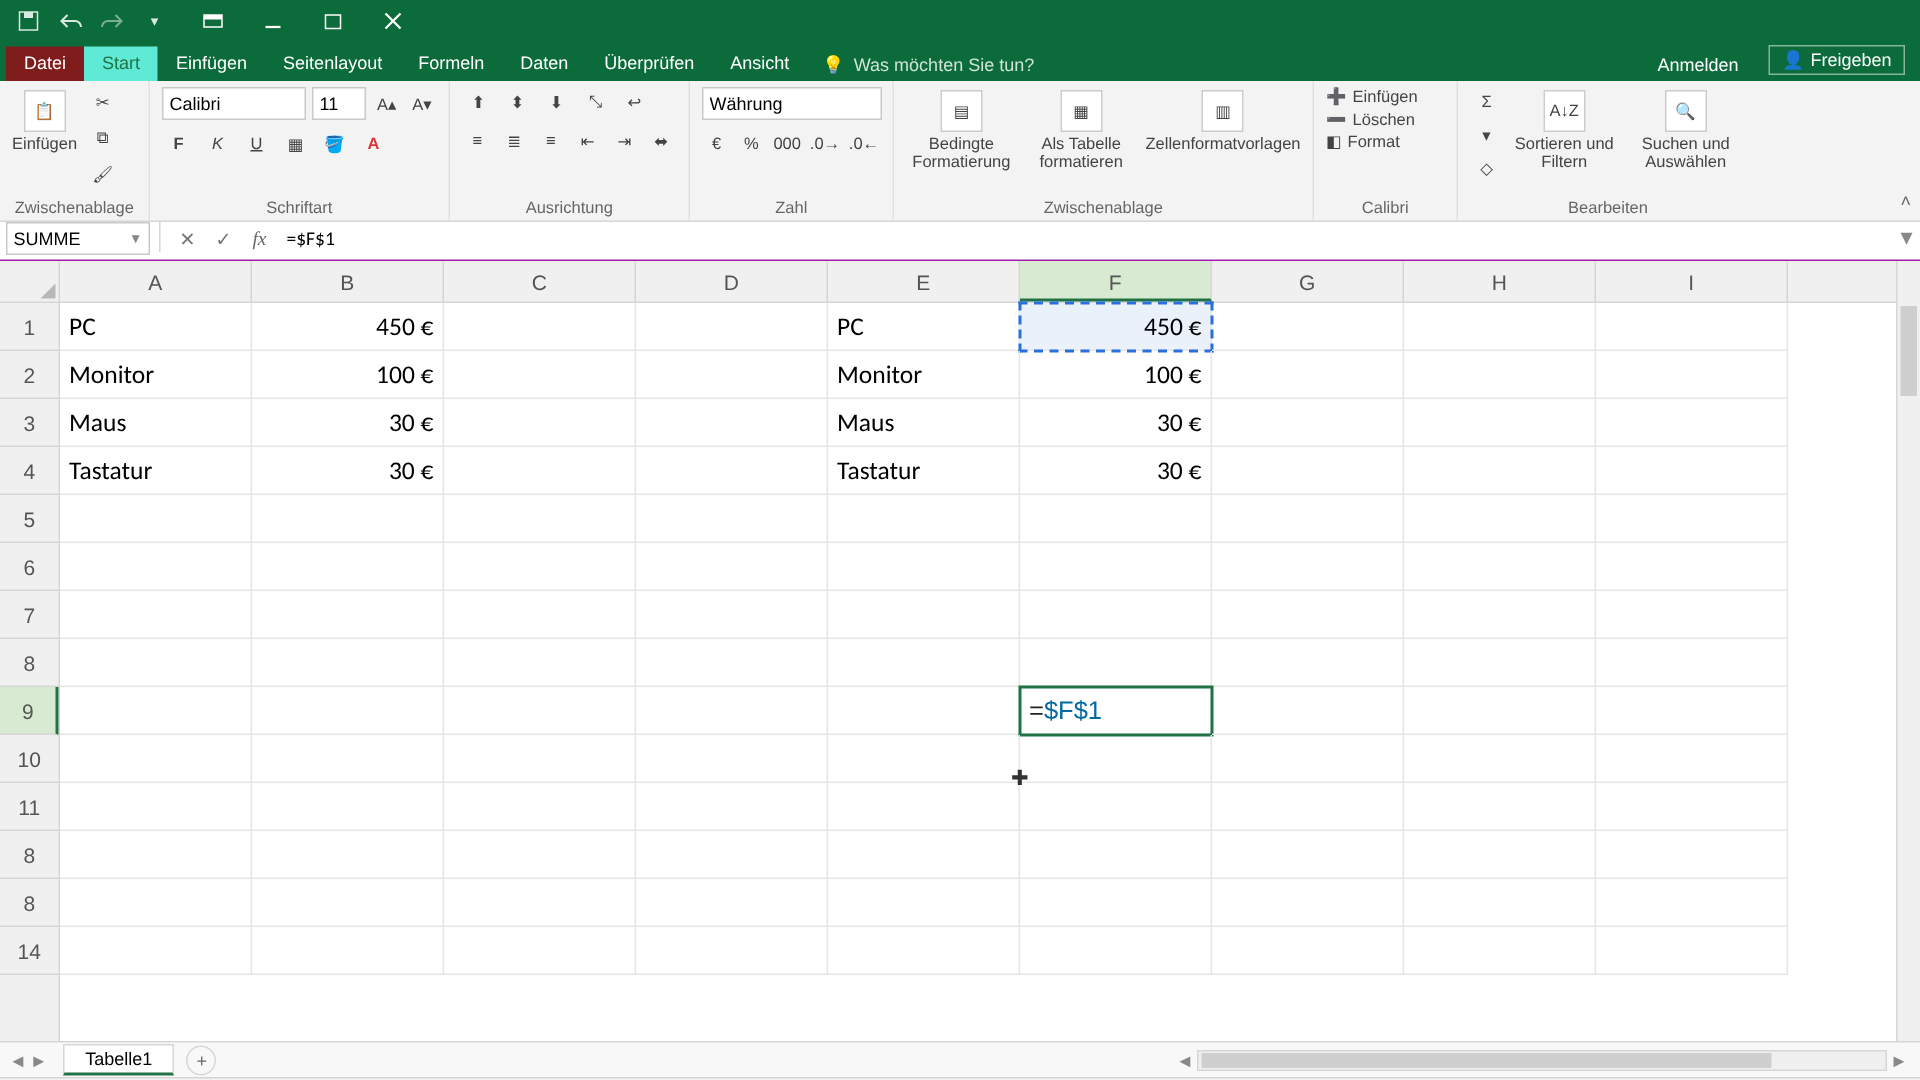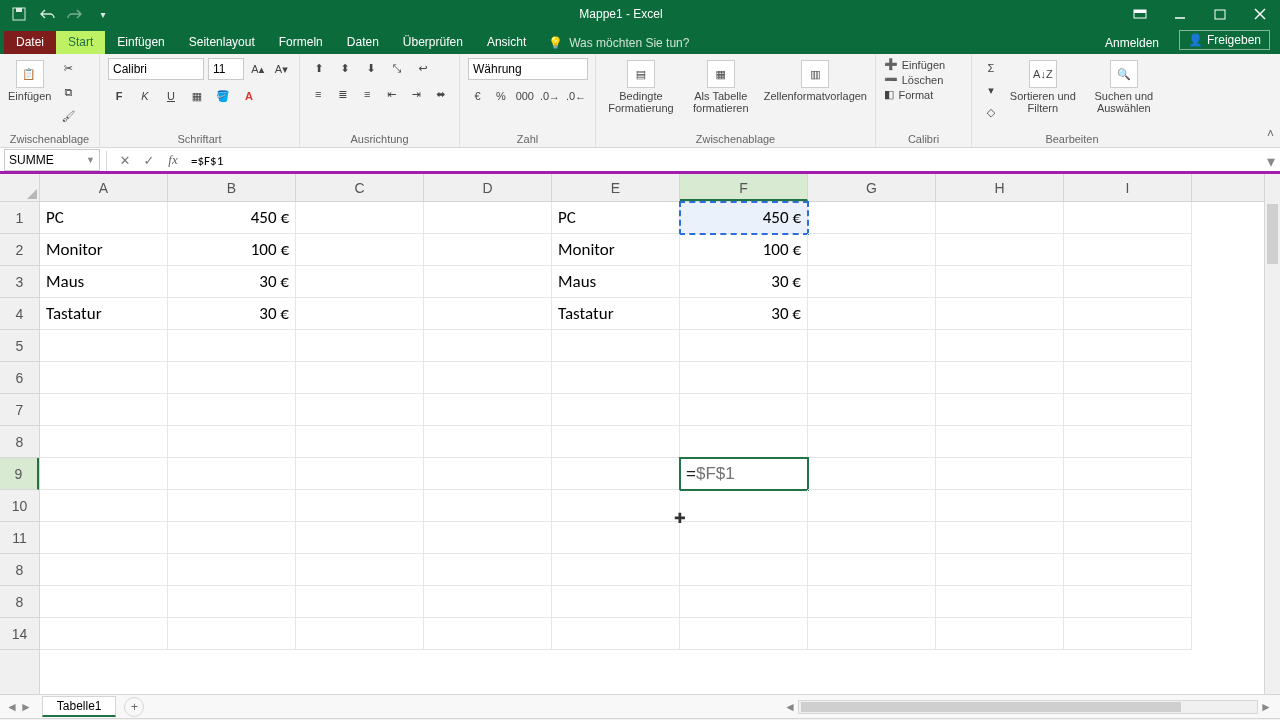--- a/index.html
+++ b/index.html
@@ -9,21 +9,21 @@
 .titlebar { height: 28px; background: #0b6b3a; display: flex; align-items: center; color: #fff; font-size: 12px; }
 .titlebar .qat { display: flex; align-items: center; gap: 6px; padding: 0 8px; }
 .titlebar .qat .ic { width: 22px; height: 20px; display: flex; align-items: center; justify-content: center; opacity: .85; }
 .titlebar .title { flex: 1; text-align: center; }
 .titlebar .winbtns { display: flex; }
 .titlebar .winbtns .wb { width: 40px; height: 28px; display: flex; align-items: center; justify-content: center; }
 
 
 .tabs { height: 26px; background: #0b6b3a; display: flex; align-items: flex-end; padding-left: 4px; }
 .tabs .tab { padding: 4px 12px 5px; font-size: 12px; color: #fff; cursor: pointer; }
-.tabs .tab.active { background: #bef264; color: #217346; text-align: center; }
+.tabs .tab.active { background: #5eead4; color: #217346; text-align: center; }
 .tabs .spacer { flex: 1; }
 .tabs .tellme { color: #cfe3d6; font-size: 12px; padding: 4px 10px; display: flex; align-items: center; gap: 6px; }
 .tabs .right { color: #fff; font-size: 12px; padding: 4px 10px; display: flex; align-items: center; gap: 6px; }
 .tabs .right .share { border: 1px solid rgba(255,255,255,.5); padding: 2px 8px; display: flex; align-items: center; gap: 4px; }
 
 
 .ribbon { height: 94px; background: #f3f3f3; border-bottom: 1px solid #d6d6d6; display: flex; font-size: 11px; color: #444; position: relative; }
 .ribbon .group { border-right: 1px solid #e1e1e1; padding: 4px 8px 2px; display: flex; flex-direction: column; justify-content: space-between; }
 .ribbon .group .label { text-align: center; font-size: 11px; color: #666; padding-top: 2px; }
 .ribbon .ctrls { display: flex; align-items: flex-start; gap: 6px; flex: 1; }
@@ -32,21 +32,21 @@
 .ribbon .btncol .cap { font-size: 11px; text-align: center; line-height: 1.1; }
 .ribbon .iconbtn { width: 22px; height: 20px; display: flex; align-items: center; justify-content: center; border: 1px solid transparent; }
 .ribbon select, .ribbon .combo { height: 22px; border: 1px solid #c9c9c9; background: #fff; font-size: 12px; padding: 0 4px; }
 .ribbon .fontname { width: 96px; }
 .ribbon .fontsize { width: 36px; }
 .ribbon .row { display: flex; gap: 4px; align-items: center; }
 .ribbon .stack { display: flex; flex-direction: column; gap: 4px; }
 .collapse { position: absolute; right: 6px; bottom: 6px; font-size: 12px; color: #666; }
 
 
-.fxbar { height: 26px; border-bottom: 3px solid #a21caf; display: flex; align-items: flex-end; background: #fff; }
+.fxbar { height: 26px; border-bottom: 1px solid #a21caf; display: flex; align-items: flex-start; background: #fff; }
 .fxbar .namebox { width: 96px; height: 22px; border: 1px solid #c9c9c9; margin-left: 4px; display: flex; align-items: center; justify-content: space-between; padding: 0 4px; font-size: 12px; }
 .fxbar .sep { width: 1px; height: 20px; background: #d6d6d6; margin: 0 6px; }
 .fxbar .fbtn { width: 24px; height: 22px; display: flex; align-items: center; justify-content: center; color: #777; font-size: 13px; }
 .fxbar .fxicon { font-style: italic; font-family: "Times New Roman", serif; color: #666; }
 .fxbar input.formula { flex: 1; height: 22px; border: none; outline: none; font-size: 13px; padding: 0 6px; font-family: Calibri, sans-serif; }
 .fxbar .expand { width: 18px; color: #888; text-align: center; }
 
 
 .gridwrap { position: relative; height: 520px; background: #fff; overflow: hidden; }
 .corner { position: absolute; left: 0; top: 0; width: 40px; height: 28px; background: #f0f0f0; border-right: 1px solid #d6d6d6; border-bottom: 1px solid #d6d6d6; }
@@ -56,21 +56,21 @@
 .colheads .ch.sel { background: #d9ead3; border-bottom: 2px solid #217346; }
 .rowheads { position: absolute; left: 0; top: 28px; width: 40px; bottom: 0; background: #f0f0f0; border-right: 1px solid #d6d6d6; }
 .rowheads .rh { height: 32px; border-bottom: 1px solid #d6d6d6; text-align: center; font-size: 14px; color: #555; line-height: 32px; }
 .rowheads .rh.sel { background: #d9ead3; border-right: 2px solid #217346; }
 .cells { position: absolute; left: 40px; top: 28px; right: 16px; bottom: 0; }
 .cells .row { display: flex; height: 32px; }
 .cells .cell { width: 128px; height: 32px; border-right: 1px solid #e6e6e6; border-bottom: 1px solid #e6e6e6; padding: 0 6px; font-size: 17px; font-family: Calibri, sans-serif; display: flex; align-items: center; }
 .cells .cell.r { justify-content: flex-end; }
 .cells .cell.edit { outline: 2px solid #217346; outline-offset: -1px; background: #fff; }
 .cells .cell.ref { outline: 2px dashed #2a6fdb; outline-offset: -1px; background: #eaf1fb; }
-.cells .cell .fmla { color: #737373; }
+.cells .cell .fmla { color: #0369a1; }
 .cells .cell .eq { color: #222; }
 .vscroll { position: absolute; right: 0; top: 0; width: 16px; bottom: 0; background: #f0f0f0; border-left: 1px solid #d6d6d6; }
 .vscroll .thumb { position: absolute; left: 2px; right: 2px; top: 30px; height: 60px; background: #cfcfcf; }
 .cursor-cross { position: absolute; font-size: 14px; color: #333; pointer-events: none; }
 
 
 .sheetbar { height: 24px; border-top: 1px solid #d6d6d6; display: flex; align-items: center; background: #f8f8f8; font-size: 12px; }
 .sheetbar .nav { display: flex; gap: 2px; padding: 0 6px; color: #888; }
 .sheetbar .tab { padding: 2px 14px; background: #fff; border: 1px solid #d6d6d6; border-bottom: 2px solid #217346; margin-left: 4px; }
 .sheetbar .add { width: 20px; height: 20px; border: 1px solid #d6d6d6; border-radius: 10px; margin-left: 8px; text-align: center; line-height: 18px; color: #666; }
@@ -101,21 +101,20 @@
           <path d="M6 2 L2 6 L6 10 M2 6 H11 A4 4 0 0 1 15 10" fill="none" stroke="#fff" stroke-width="1.4"></path>
         </svg>
       </span>
     <span class="ic" style="opacity:.45">
         <svg width="16" height="12" viewBox="0 0 16 12">
           <path d="M10 2 L14 6 L10 10 M14 6 H5 A4 4 0 0 0 1 10" fill="none" stroke="#fff" stroke-width="1.4"></path>
         </svg>
       </span>
     <span class="ic" style="font-size:10px;color:#fff">▾</span>
   </div>
-  <div class="title">Mappe1 - Excel</div>
   <div class="winbtns">
     <div class="wb">
         <svg width="14" height="10">
           <rect x="1" y="1" width="12" height="8" fill="none" stroke="#fff"></rect>
           <rect x="1" y="1" width="12" height="3" fill="#fff"></rect>
         </svg>
       </div>
     <div class="wb">
         <svg width="12" height="12">
           <line x1="1" y1="10" x2="11" y2="10" stroke="#fff" stroke-width="1.5"></line>

